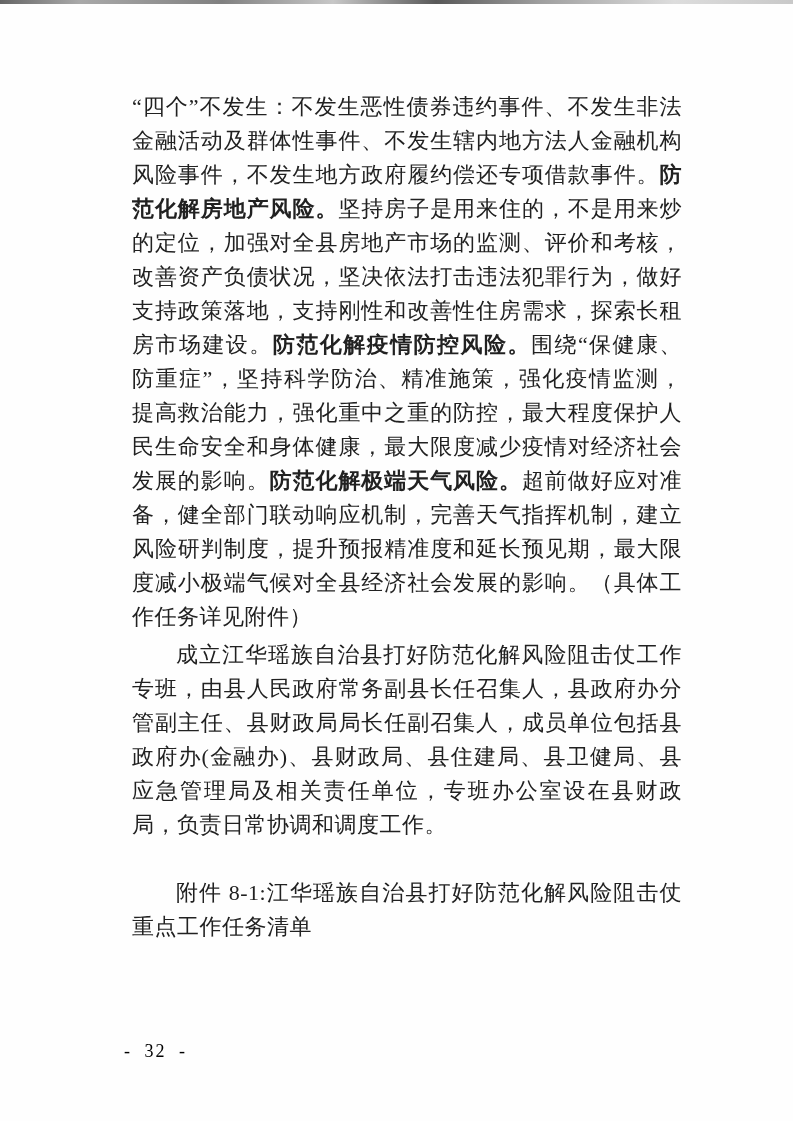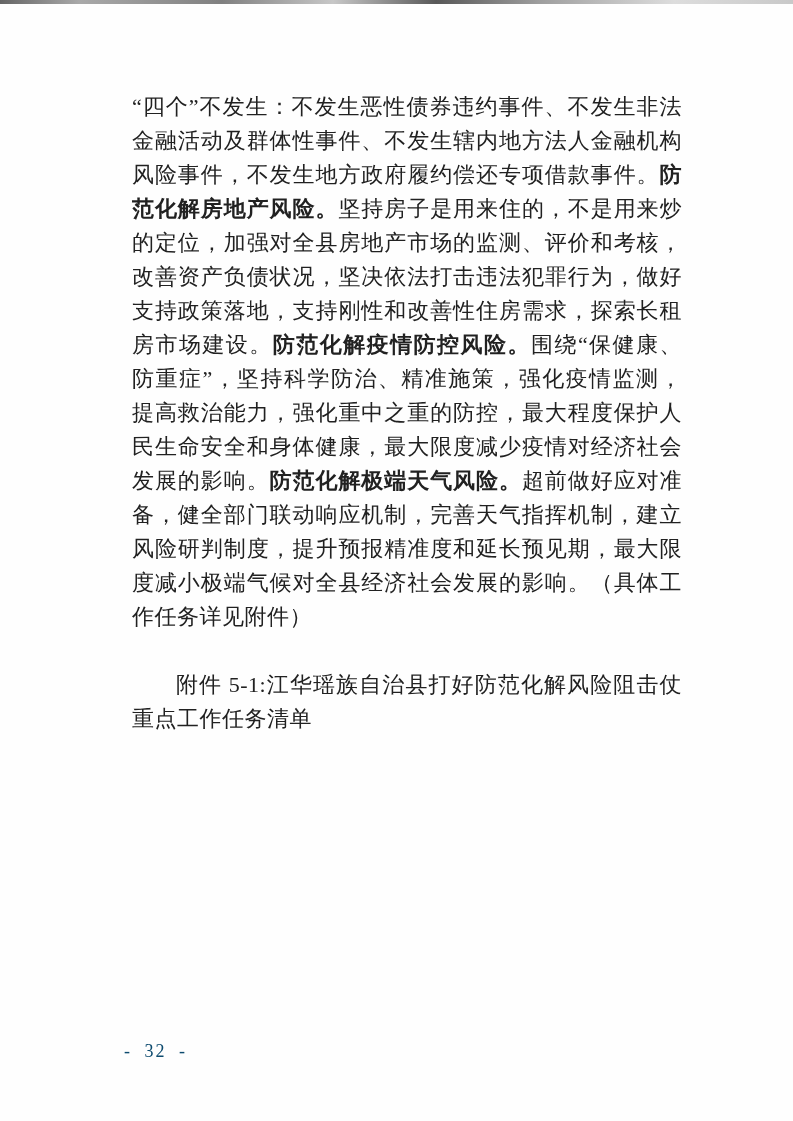--- a/index.html
+++ b/index.html
@@ -60,40 +60,41 @@
   }
   .attachment {
     margin-top: 34px;
   }
   .page-footer {
     position: absolute;
     left: 124px;
     top: 1040px;
     font-size: 18px;
     line-height: 22px;
-    color: #0c4a6e;
+    color: #000000;
     letter-spacing: 2px;
     word-spacing: 6px;
     font-family: "Liberation Serif", "DejaVu Serif", serif;
   }
 </style>
 </head>
 <body>
 
 <div class="sheet">
 
   <div class="scan-edge"></div>
 
   <main class="body-text">
 
     <p class="para"><span class="run">“四个”不发生：不发生恶性债券违约事件、不发生非法金融活动及群体性事件、不发生辖内地方法人金融机构风险事件，不发生地方政府履约偿还专项借款事件。</span><span class="run bold">防范化解房地产风险。</span><span class="run">坚持房子是用来住的，不是用来炒的定位，加强对全县房地产市场的监测、评价和考核，改善资产负债状况，坚决依法打击违法犯罪行为，做好支持政策落地，支持刚性和改善性住房需求，探索长租房市场建设。</span><span class="run bold">防范化解疫情防控风险。</span><span class="run">围绕“保健康、防重症”，坚持科学防治、精准施策，强化疫情监测，提高救治能力，强化重中之重的防控，最大程度保护人民生命安全和身体健康，最大限度减少疫情对经济社会发展的影响。</span><span class="run bold">防范化解极端天气风险。</span><span class="run">超前做好应对准备，健全部门联动响应机制，完善天气指挥机制，建立风险研判制度，提升预报精准度和延长预见期，最大限度减小极端气候对全县经济社会发展的影响。（具体工作任务详见附件）</span></p>
 
 
+    <p class="para indent">成立江华瑶族自治县打好防范化解风险阻击仗工作专班，由县人民政府常务副县长任召集人，县政府办分管副主任、县财政局局长任副召集人，成员单位包括县政府办(金融办)、县财政局、县住建局、县卫健局、县应急管理局及相关责任单位，专班办公室设在县财政局，负责日常协调和调度工作。</p>
 
-    <p class="para indent attachment">附件 5-1:江华瑶族自治县打好防范化解风险阻击仗重点工作任务清单</p>
+    <p class="para indent attachment">附件 8-1:江华瑶族自治县打好防范化解风险阻击仗重点工作任务清单</p>
 
   </main>
 
   <footer class="page-footer">
     <span>- 32 -</span>
   </footer>
 
 </div>
 
 </body></html>

